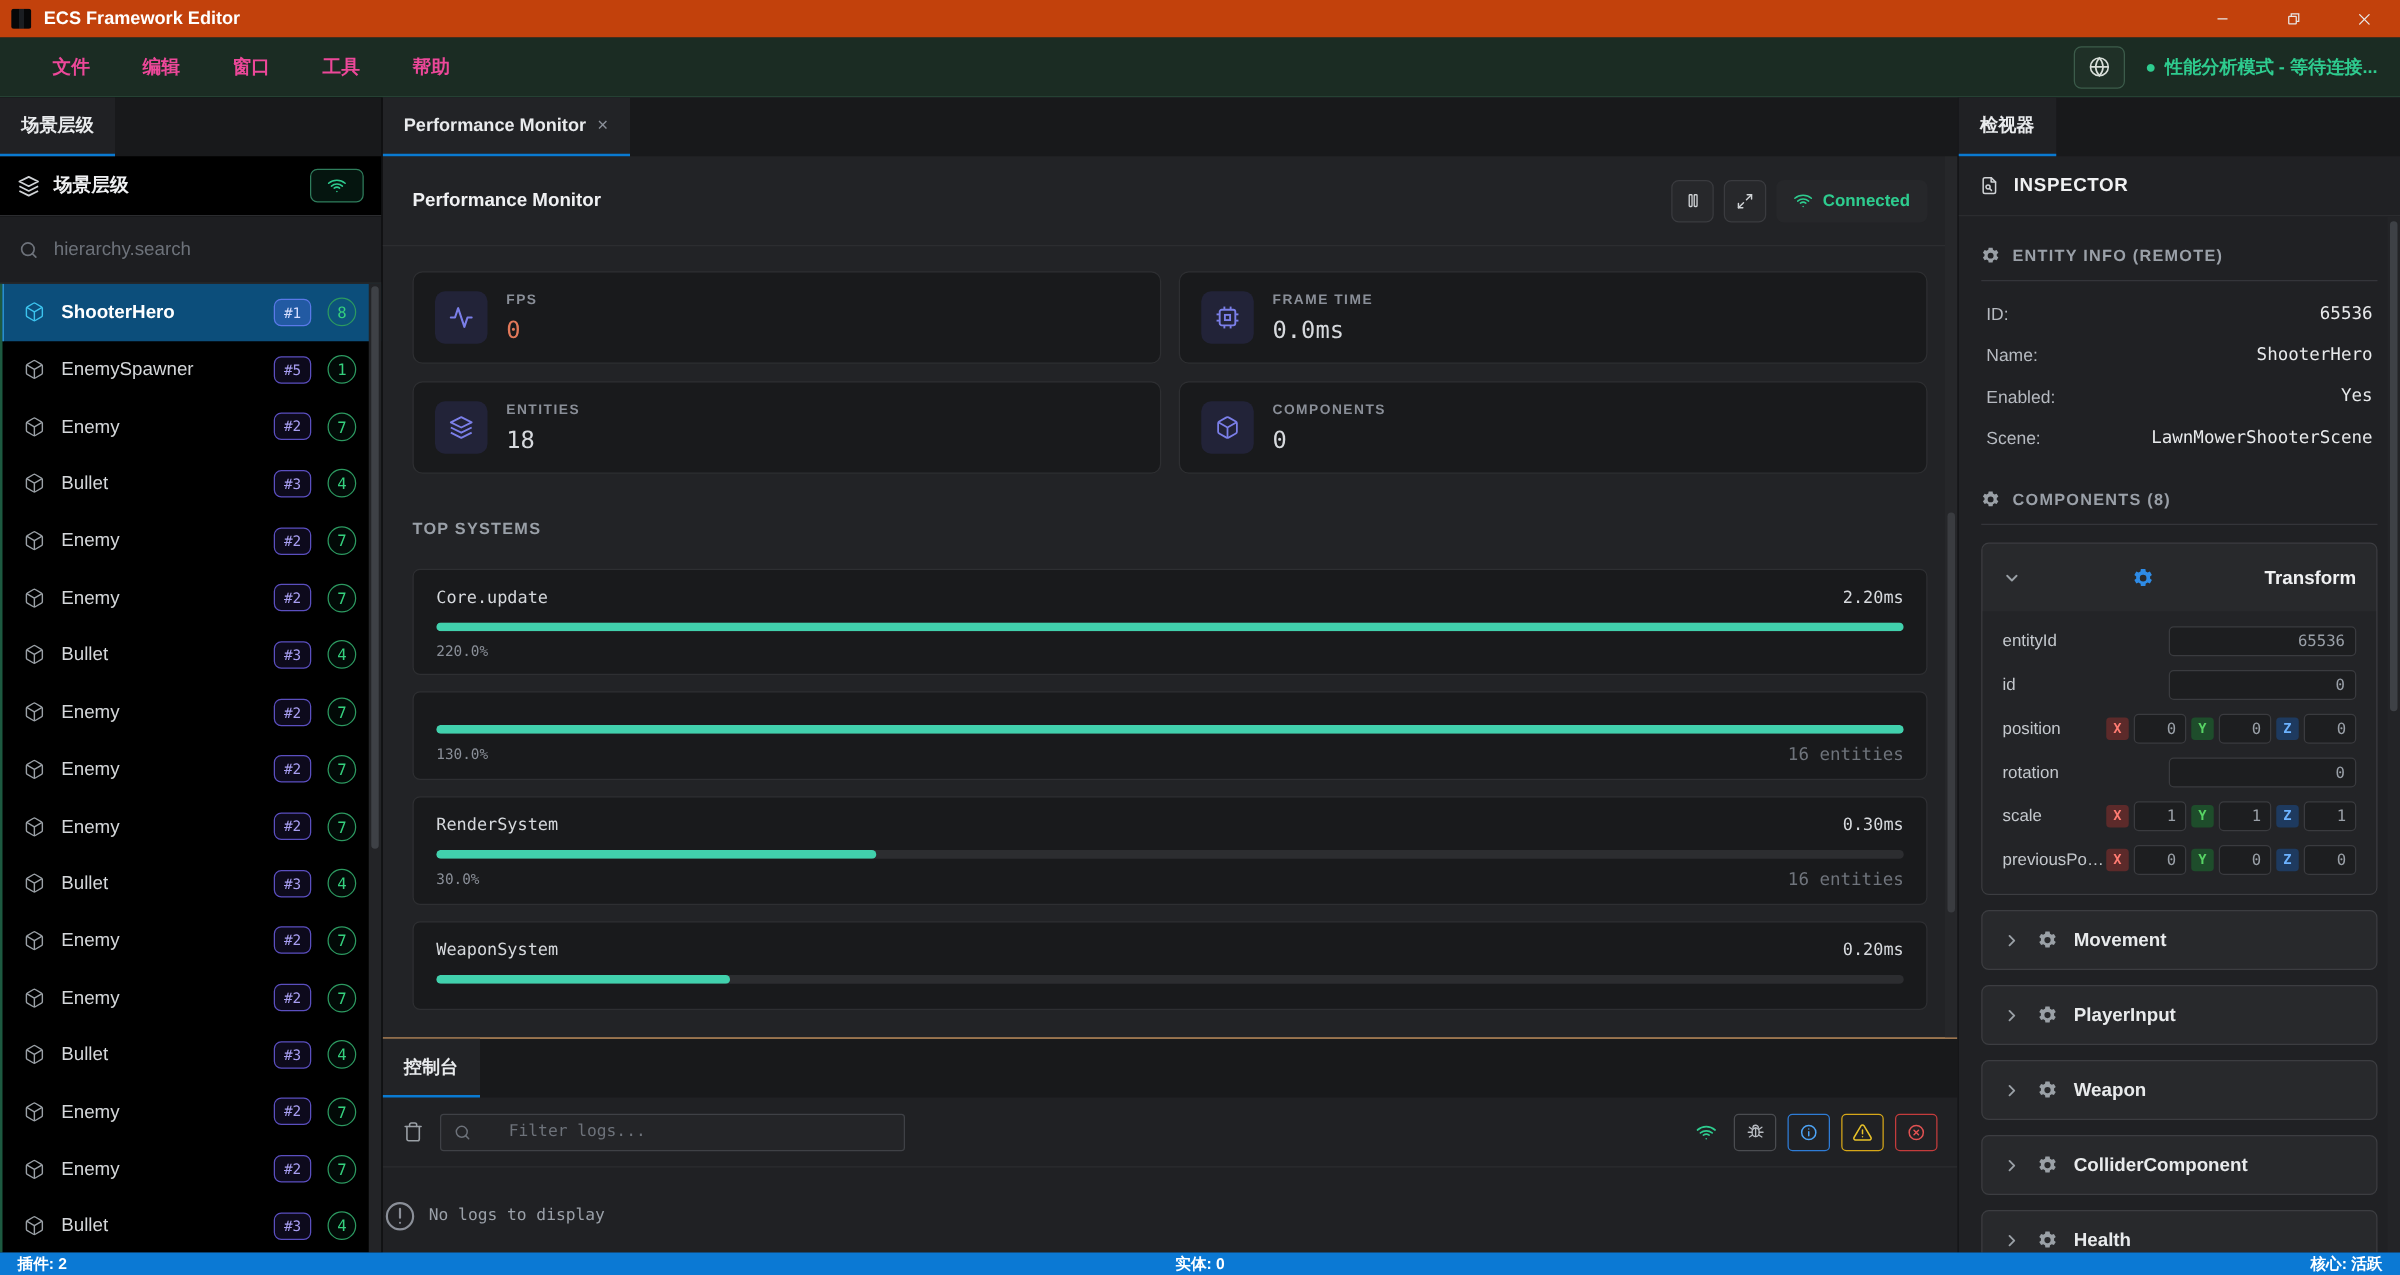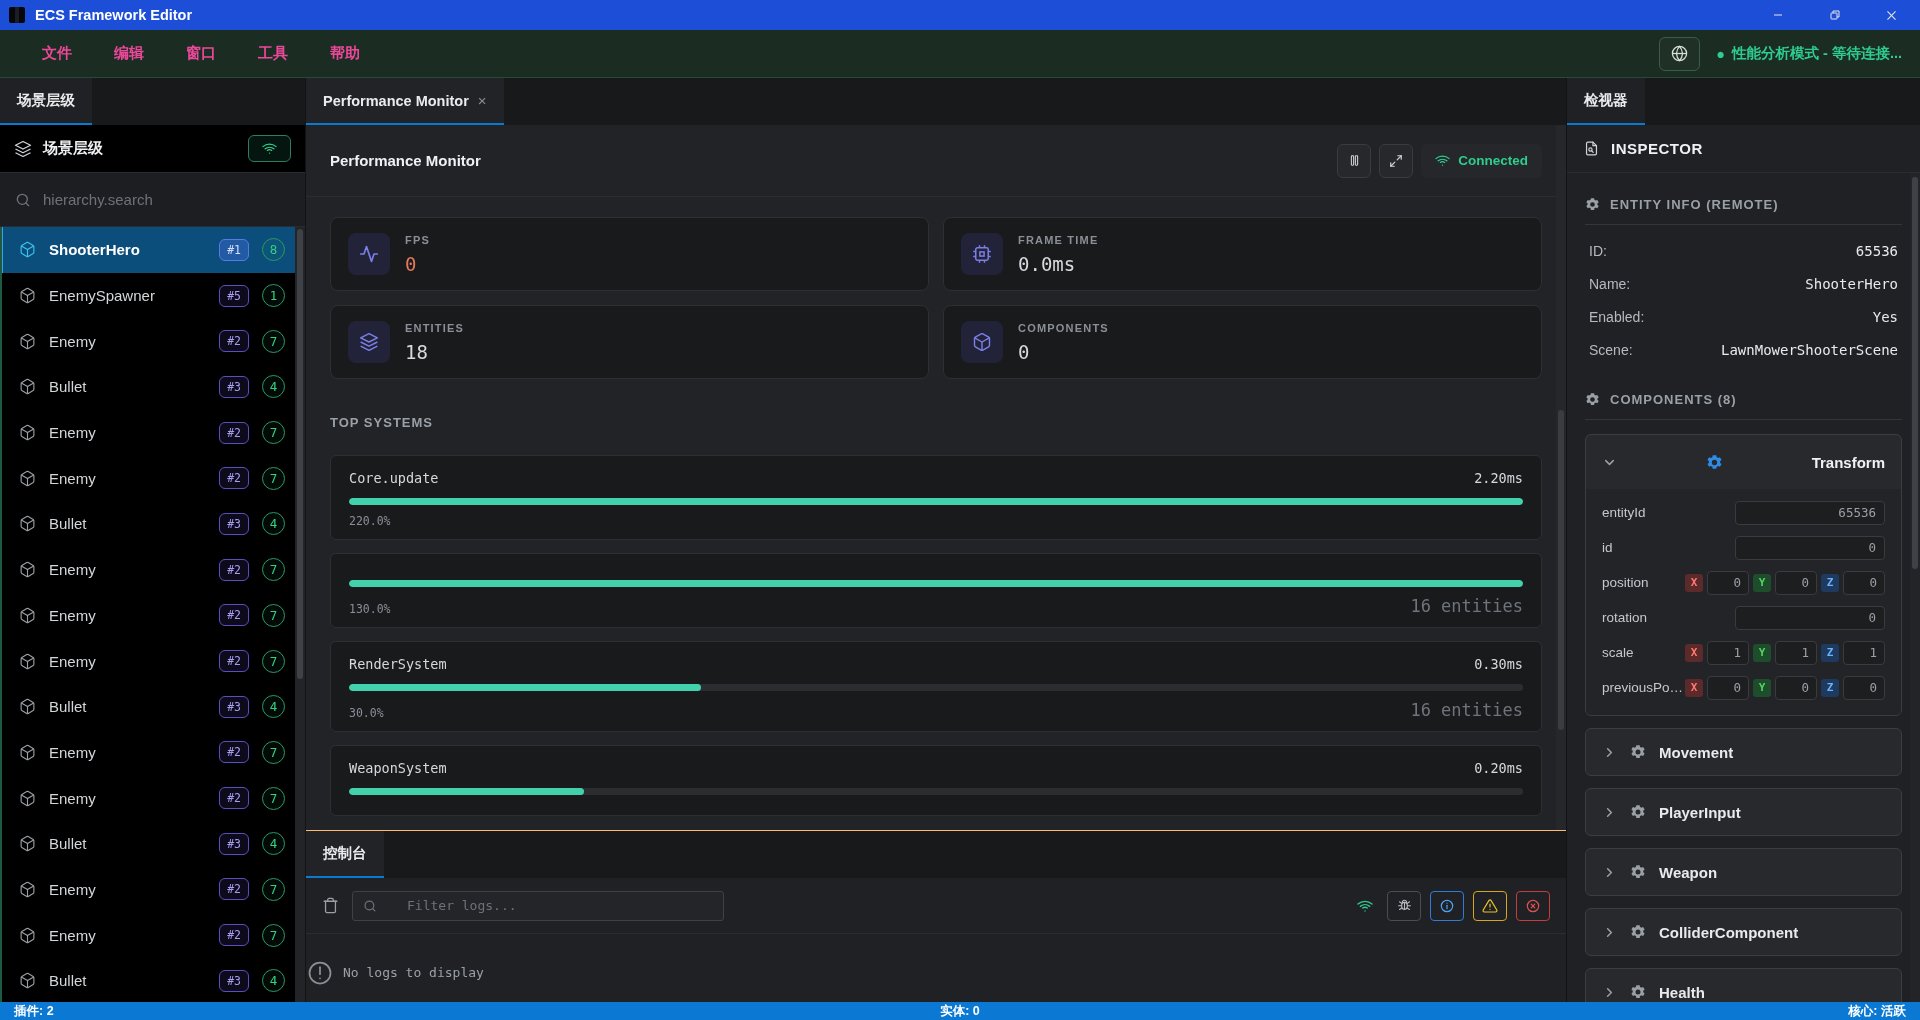--- a/index.html
+++ b/index.html
@@ -8,21 +8,21 @@
     width:1920px; height:1020px; overflow:hidden;
     background:#1e1f22; color:#d8dadc;
     font-family:"Liberation Sans", sans-serif;
     -webkit-font-smoothing:antialiased;
   }
   svg { display:block; }
 
   .app { width:1920px; height:1020px; display:flex; flex-direction:column; }
 
   
-  .titlebar { flex:0 0 30px; background:#1d4ed8; display:flex; align-items:center; }
+  .titlebar { flex:0 0 30px; background:#c2410c; display:flex; align-items:center; }
   .app-icon { width:16px; height:16px; margin:0 10px 0 9px; background:#131518; border-radius:2px;
               background-image:linear-gradient(90deg,#060708 0 38%,#1a1d21 38% 62%,#060708 62% 100%); }
   .win-title { font-size:14.5px; font-weight:700; color:#ffffff; }
   .win-controls { margin-left:auto; display:flex; height:100%; }
   .win-btn { width:57px; height:100%; display:flex; align-items:center; justify-content:center; color:#e8e8e8; }
 
   
   .menubar { flex:0 0 48px; background:#1b2c23; border-bottom:1px solid #2a483a;
              display:flex; align-items:center; padding:0 18px 0 30px; }
   .menu-item { padding:0 21px; font-size:15px; font-weight:700; color:#ec4899; }
@@ -92,23 +92,23 @@
   .mlabel { font-size:11px; font-weight:700; letter-spacing:1.2px; color:#8a8f98; margin-bottom:7px; }
   .mvalue { font-family:"DejaVu Sans Mono",monospace; font-size:19px; color:#d6d9dd; }
   .mvalue.accent { color:#e2795a; }
   .ts-label { margin-top:36px; font-size:13px; font-weight:700; letter-spacing:1px; color:#9aa0a8; }
   .syscards { margin-top:25px; display:flex; flex-direction:column; gap:13px; }
   .syscard { background:#191a1c; border:1px solid #2e2f32; border-radius:6px; padding:14px 18px 11px; }
   .sysrow1 { display:flex; justify-content:space-between;
              font-family:"DejaVu Sans Mono",monospace; font-size:13.5px; color:#d6d9dd; }
   .bar { height:7px; background:#2c2d30; border-radius:4px; margin:12px 0 9px; overflow:hidden; }
   .bar-fill { height:100%; background:#41d1ad; border-radius:4px; }
-  .sysrow2 { display:flex; justify-content:space-between; align-items:flex-end;
+  .sysrow2 { display:flex; justify-content:space-between; align-items:flex-start;
              font-family:"DejaVu Sans Mono",monospace; font-size:11.5px; color:#8a8f98; }
-  .sys-ents { font-size:17px; color:#6f747c;margin-left:27px; }
+  .sys-ents { font-size:14px; color:#6f747c;margin-left:27px; }
   .pm-scrolltrack { position:absolute; top:0; right:0; bottom:0; width:10px; background:#26272a; }
   .pm-scrolltrack .thumb { position:absolute; left:2px; right:2px; top:285px; height:320px;
                            background:#3a3c40; border-radius:4px; }
 
   
   .console { flex:0 0 172px; display:flex; flex-direction:column; background:#202124;
              border-top:1px solid #fdba74; }
   .ctoolbar { flex:0 0 56px; display:flex; align-items:center; gap:13px; padding:0 16px;
               border-bottom:1px solid #2b2c2f; }
   .trash-btn { color:#9aa0a6; display:flex; }

